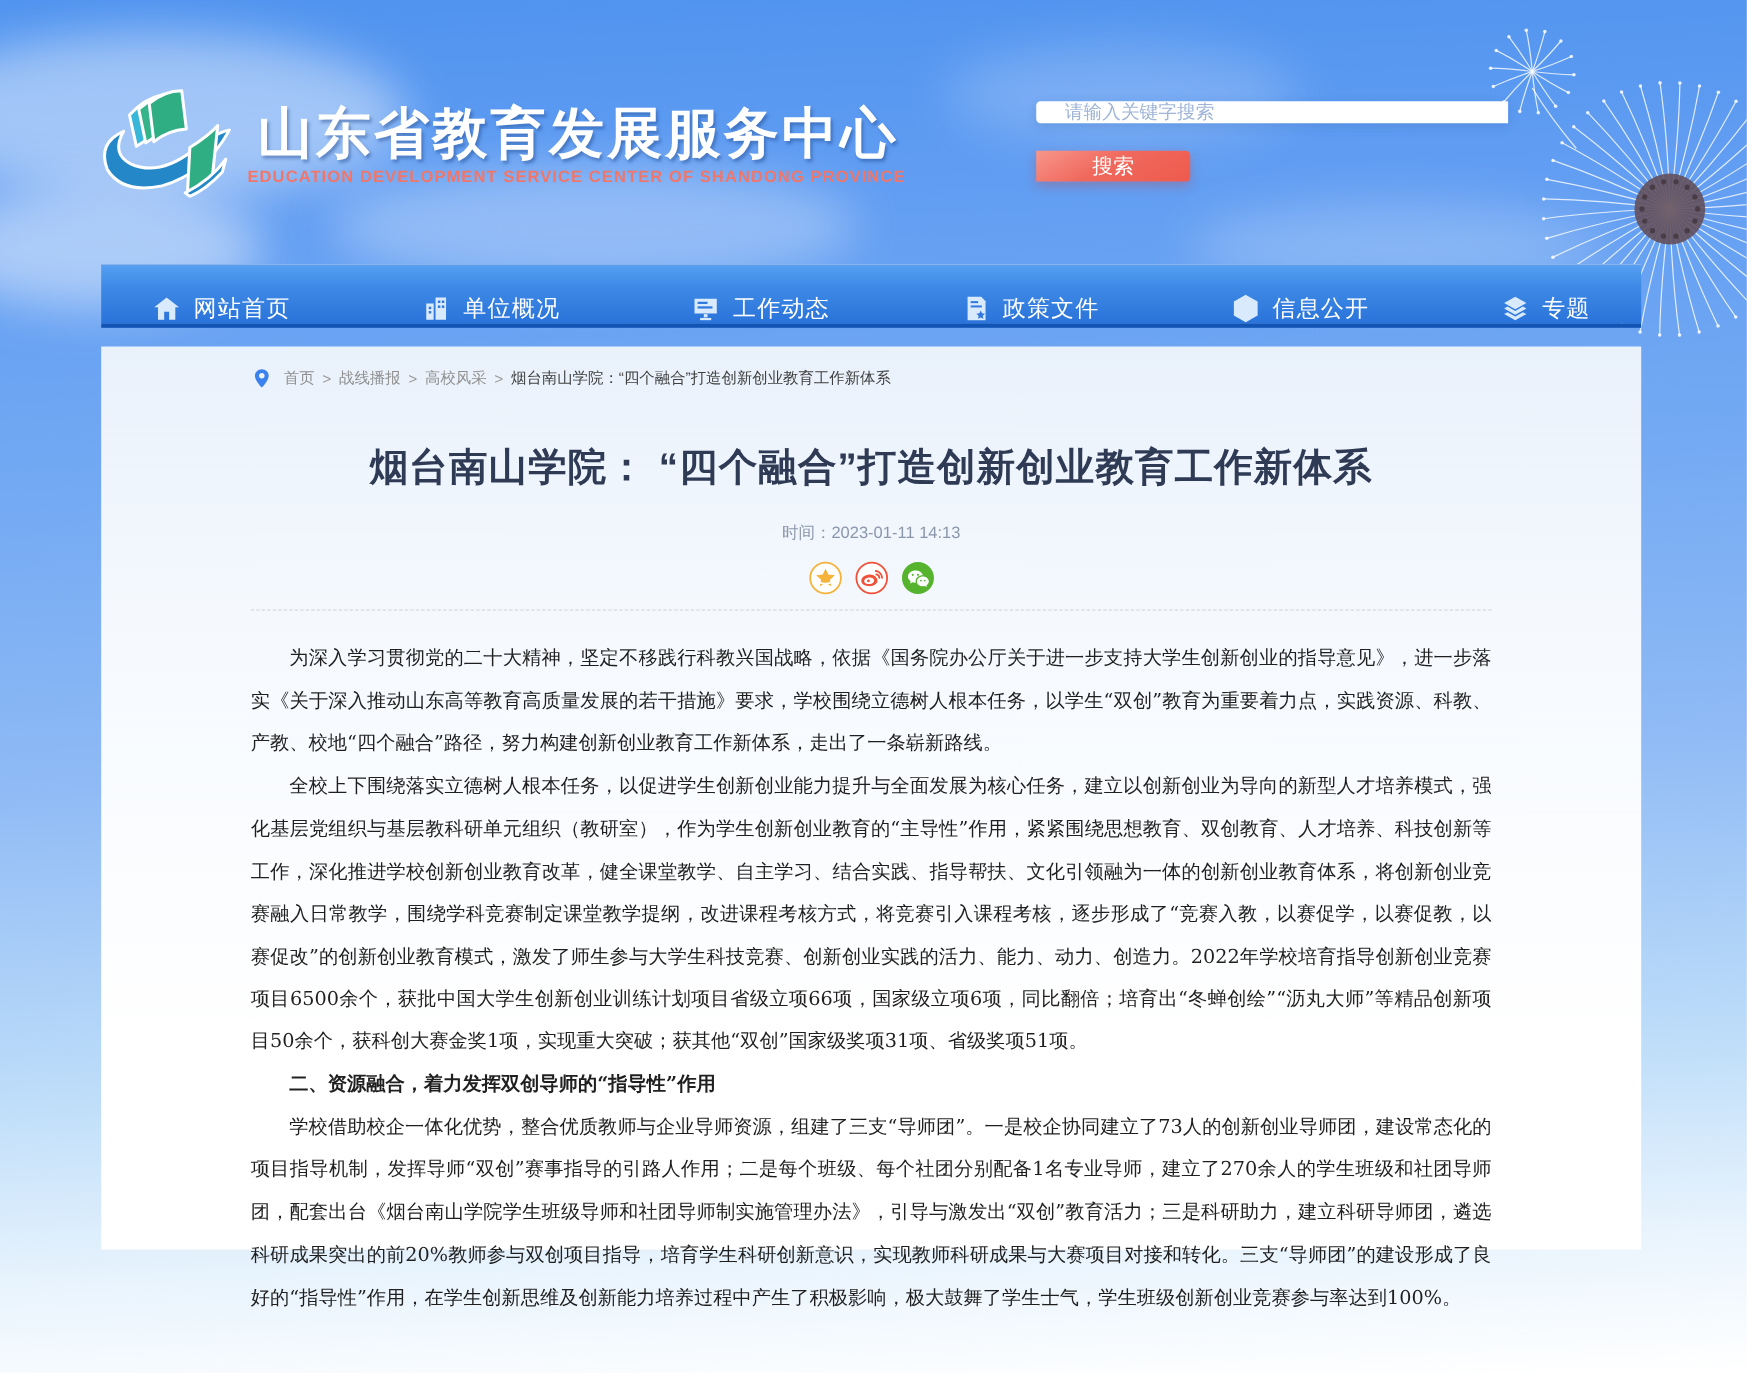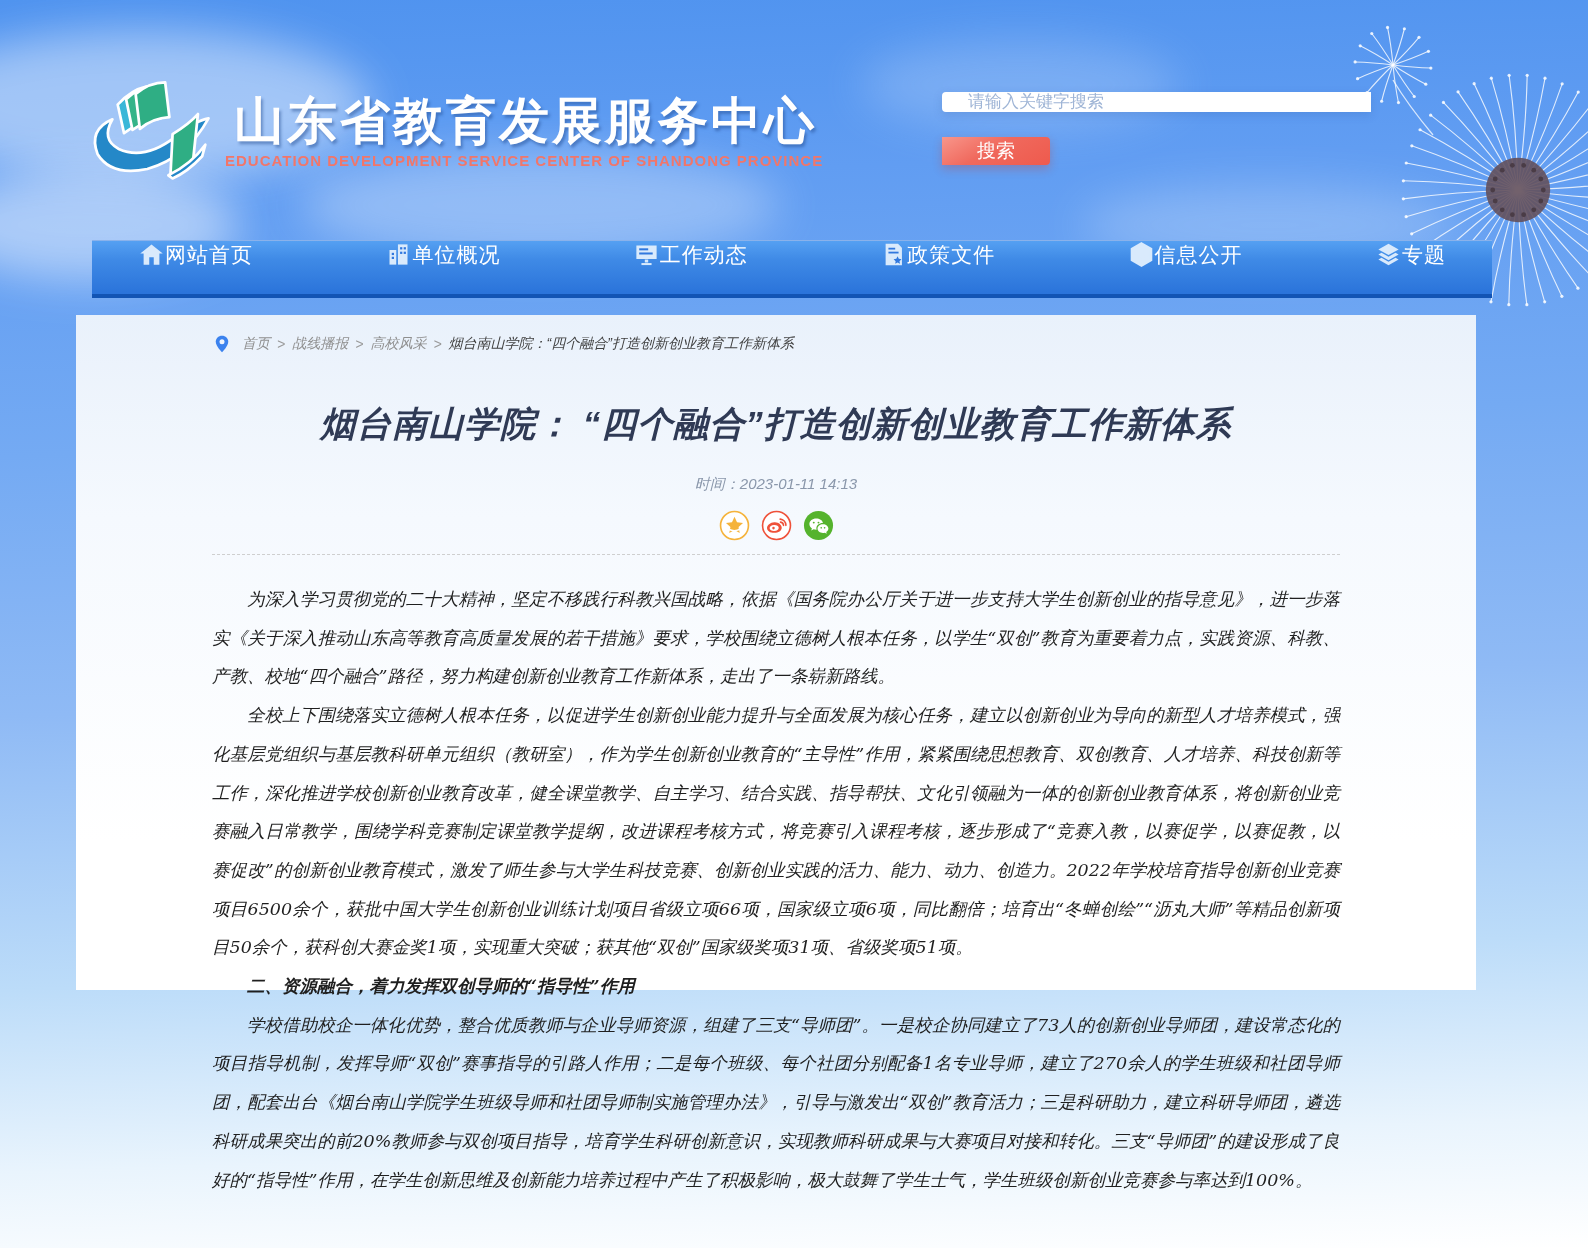--- a/index.html
+++ b/index.html
@@ -20,38 +20,38 @@
   header{position:absolute;left:0;top:0;width:1588px;height:240px;}
   .logo{position:absolute;left:86px;top:56px;width:132px;height:142px;}
   .site-title{position:absolute;left:222px;top:76px;margin:12px;font-size:50px;font-weight:bold;color:#ffffff;
     letter-spacing:3px;text-shadow:2px 3px 3px rgba(30,70,140,.45);white-space:nowrap;}
   .site-subtitle{position:absolute;left:225px;top:152px;font-size:15px;font-weight:bold;color:#f1766a;letter-spacing:1px;white-space:nowrap;}
   .search{position:absolute;left:942px;top:92px;display:flex;height:69px;flex-direction:column;}
   .search input{width:429px;height:69px;border:none;outline:none;box-sizing:border-box;
     padding:0 0 0 26px;font-size:17px;color:#42577a;background:#ffffff;border-radius:4px 0 0 4px;
     box-shadow:0 3px 10px rgba(40,80,150,.18);}
   .search input::placeholder{color:#9fb5d6;}
-  .search button{width:108px;height:69px;border:none;cursor:pointer;color:#ffffff;font-size:19px;
+  .search button{width:140px;height:69px;border:none;cursor:pointer;color:#ffffff;font-size:19px;
     background:linear-gradient(150deg,#f8968b 0%,#f0695d 45%,#ee5a4d 100%);border-radius:0 4px 4px 0;
     box-shadow:0 4px 10px rgba(200,60,50,.3);font-family:"Liberation Sans",sans-serif;margin-top:25px;}
 
   
   nav{position:absolute;left:92px;top:240px;width:1400px;height:58px;box-sizing:content-box;
     background:linear-gradient(180deg,#55a0f2 0%,#3f8ae6 35%,#2a73da 100%);
     border-bottom:4px solid #1254b4;border-top:1px solid rgba(255,255,255,.45);
     display:flex;align-items:center;justify-content:space-between;padding:0 46px;box-sizing:border-box;}
-  .nav-item{display:flex;align-items:flex-start;cursor:pointer;height:100%;}
+  .nav-item{display:flex;align-items:flex-end;gap:11px;cursor:pointer;height:100%;}
   .nav-icon{display:flex;align-items:center;}
   .nav-icon svg{width:27px;height:27px;fill:#d9eafc;}
   .nav-icon .holes{fill:#3178de;}
   .nav-label{color:#ffffff;font-size:21px;letter-spacing:1px;}
 
   
-  .panel{position:absolute;left:76px;top:315px;width:1400px;height:675px;
-    background:linear-gradient(180deg,#e9f1fb 0%,#f5f9fe 30%,#ffffff 78%);font-style:italic;}
+  .panel{position:absolute;left:92px;top:315px;width:1400px;height:821px;
+    background:linear-gradient(180deg,#e9f1fb 0%,#f5f9fe 30%,#ffffff 78%);}
   .content{width:1128px;margin:0 auto;}
   .breadcrumb{display:flex;align-items:center;padding-top:19px;font-size:14px;color:#8f8f8f;white-space:nowrap;}
   .breadcrumb .pin{margin-right:10px;display:flex;}
   .breadcrumb .seg{color:#8f8f8f;cursor:pointer;}
   .breadcrumb .sep{margin:0 7px;color:#9a9a9a;}
   .breadcrumb .cur{color:#3f3f3f;}
   .article-title{margin:47px 0 0 0;text-align:center;font-size:35px;font-weight:bold;color:#2f3a55;letter-spacing:1px;}
   .meta{margin-top:27px;text-align:center;font-size:15px;color:#8a97ab;}
   .share{margin-top:16px;display:flex;justify-content:center;gap:11px;}
   .share .sicon{width:31px;height:31px;cursor:pointer;display:flex;}

